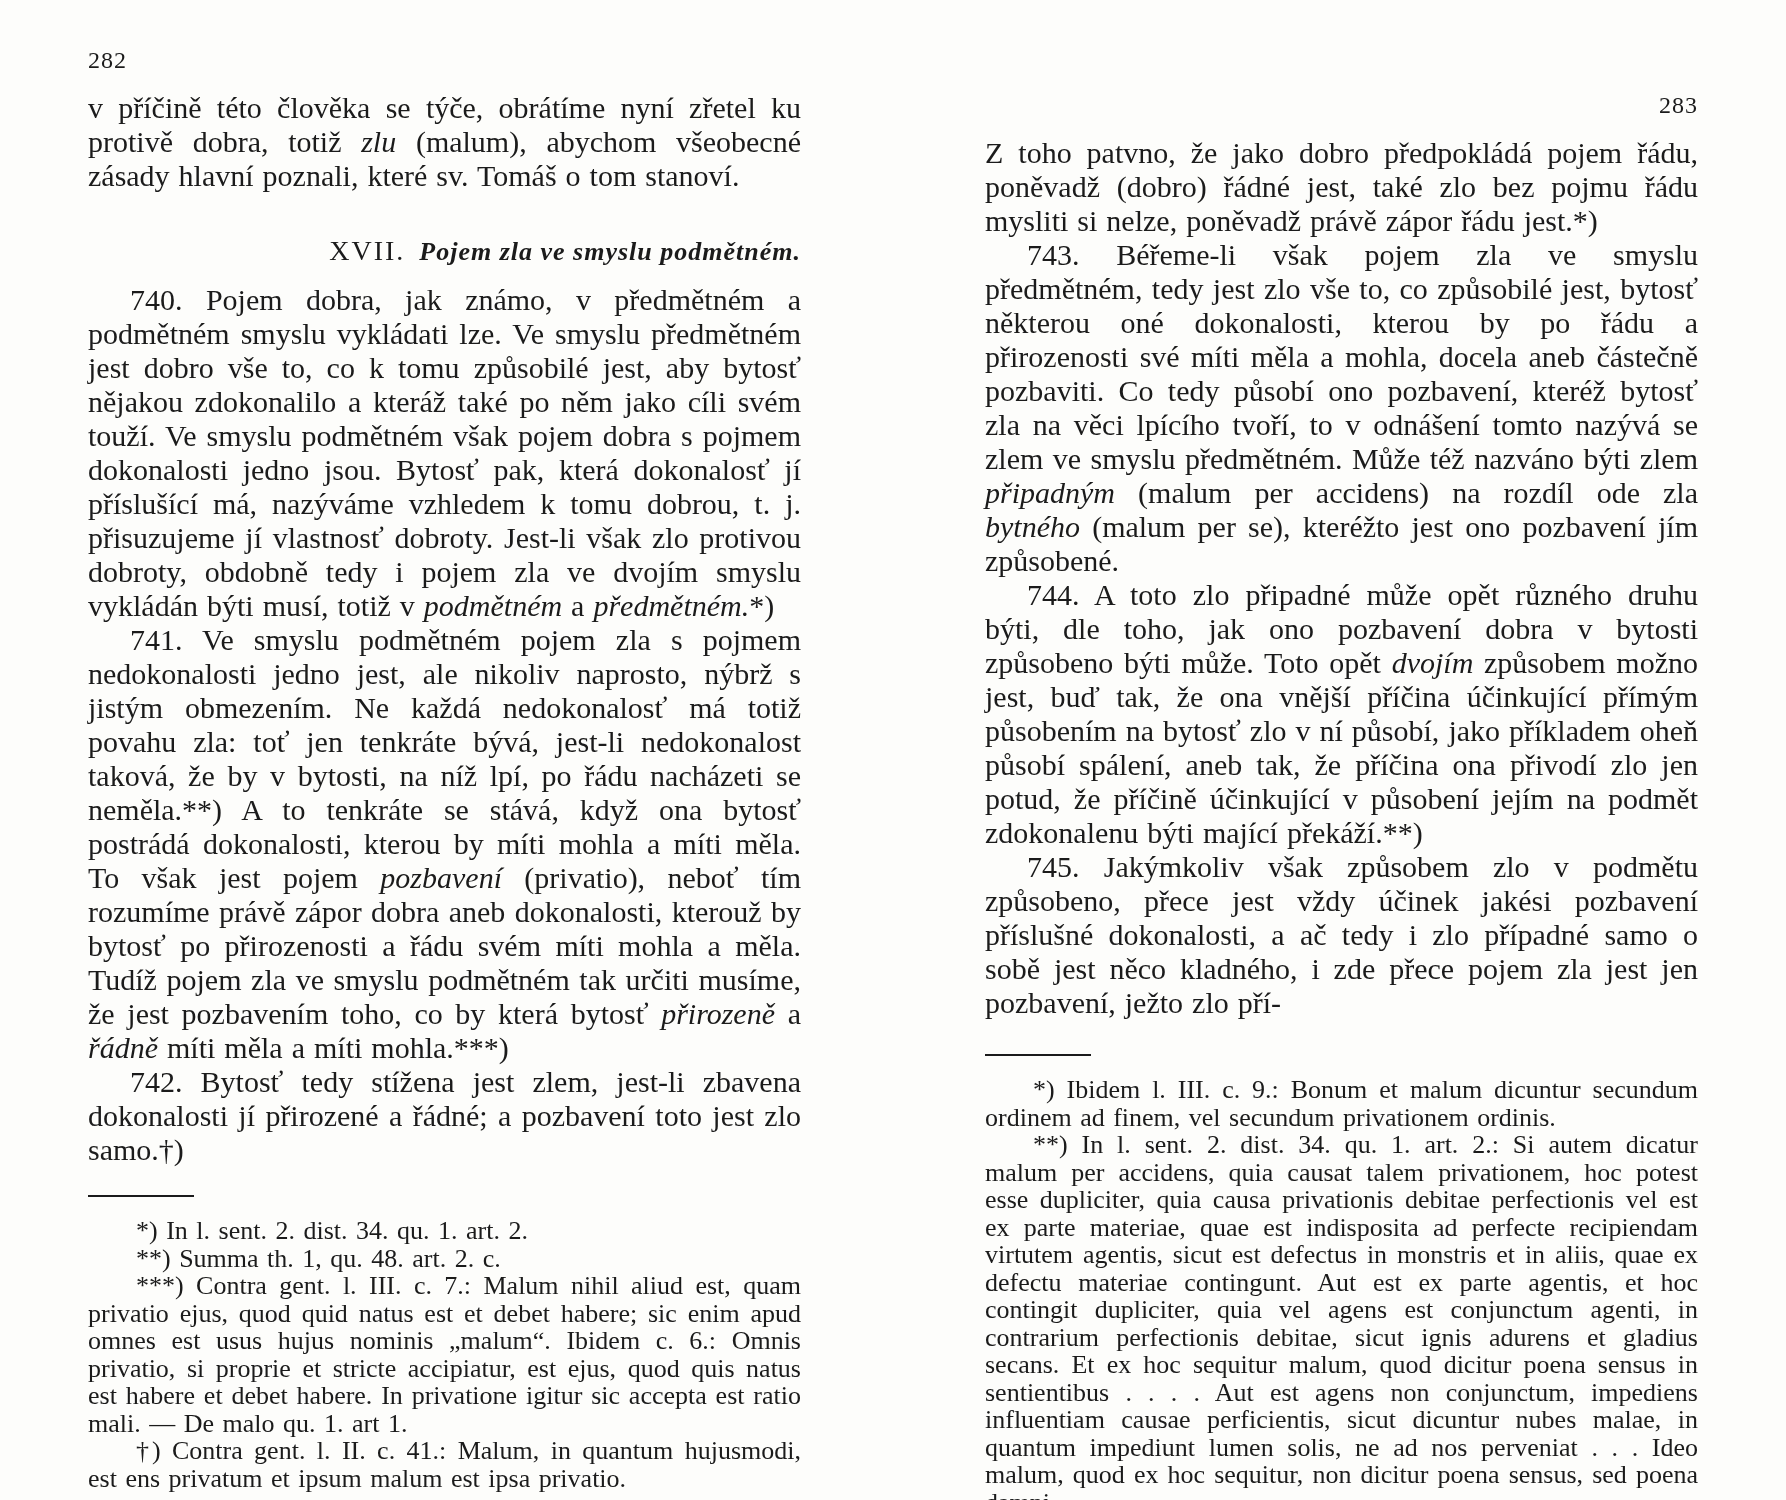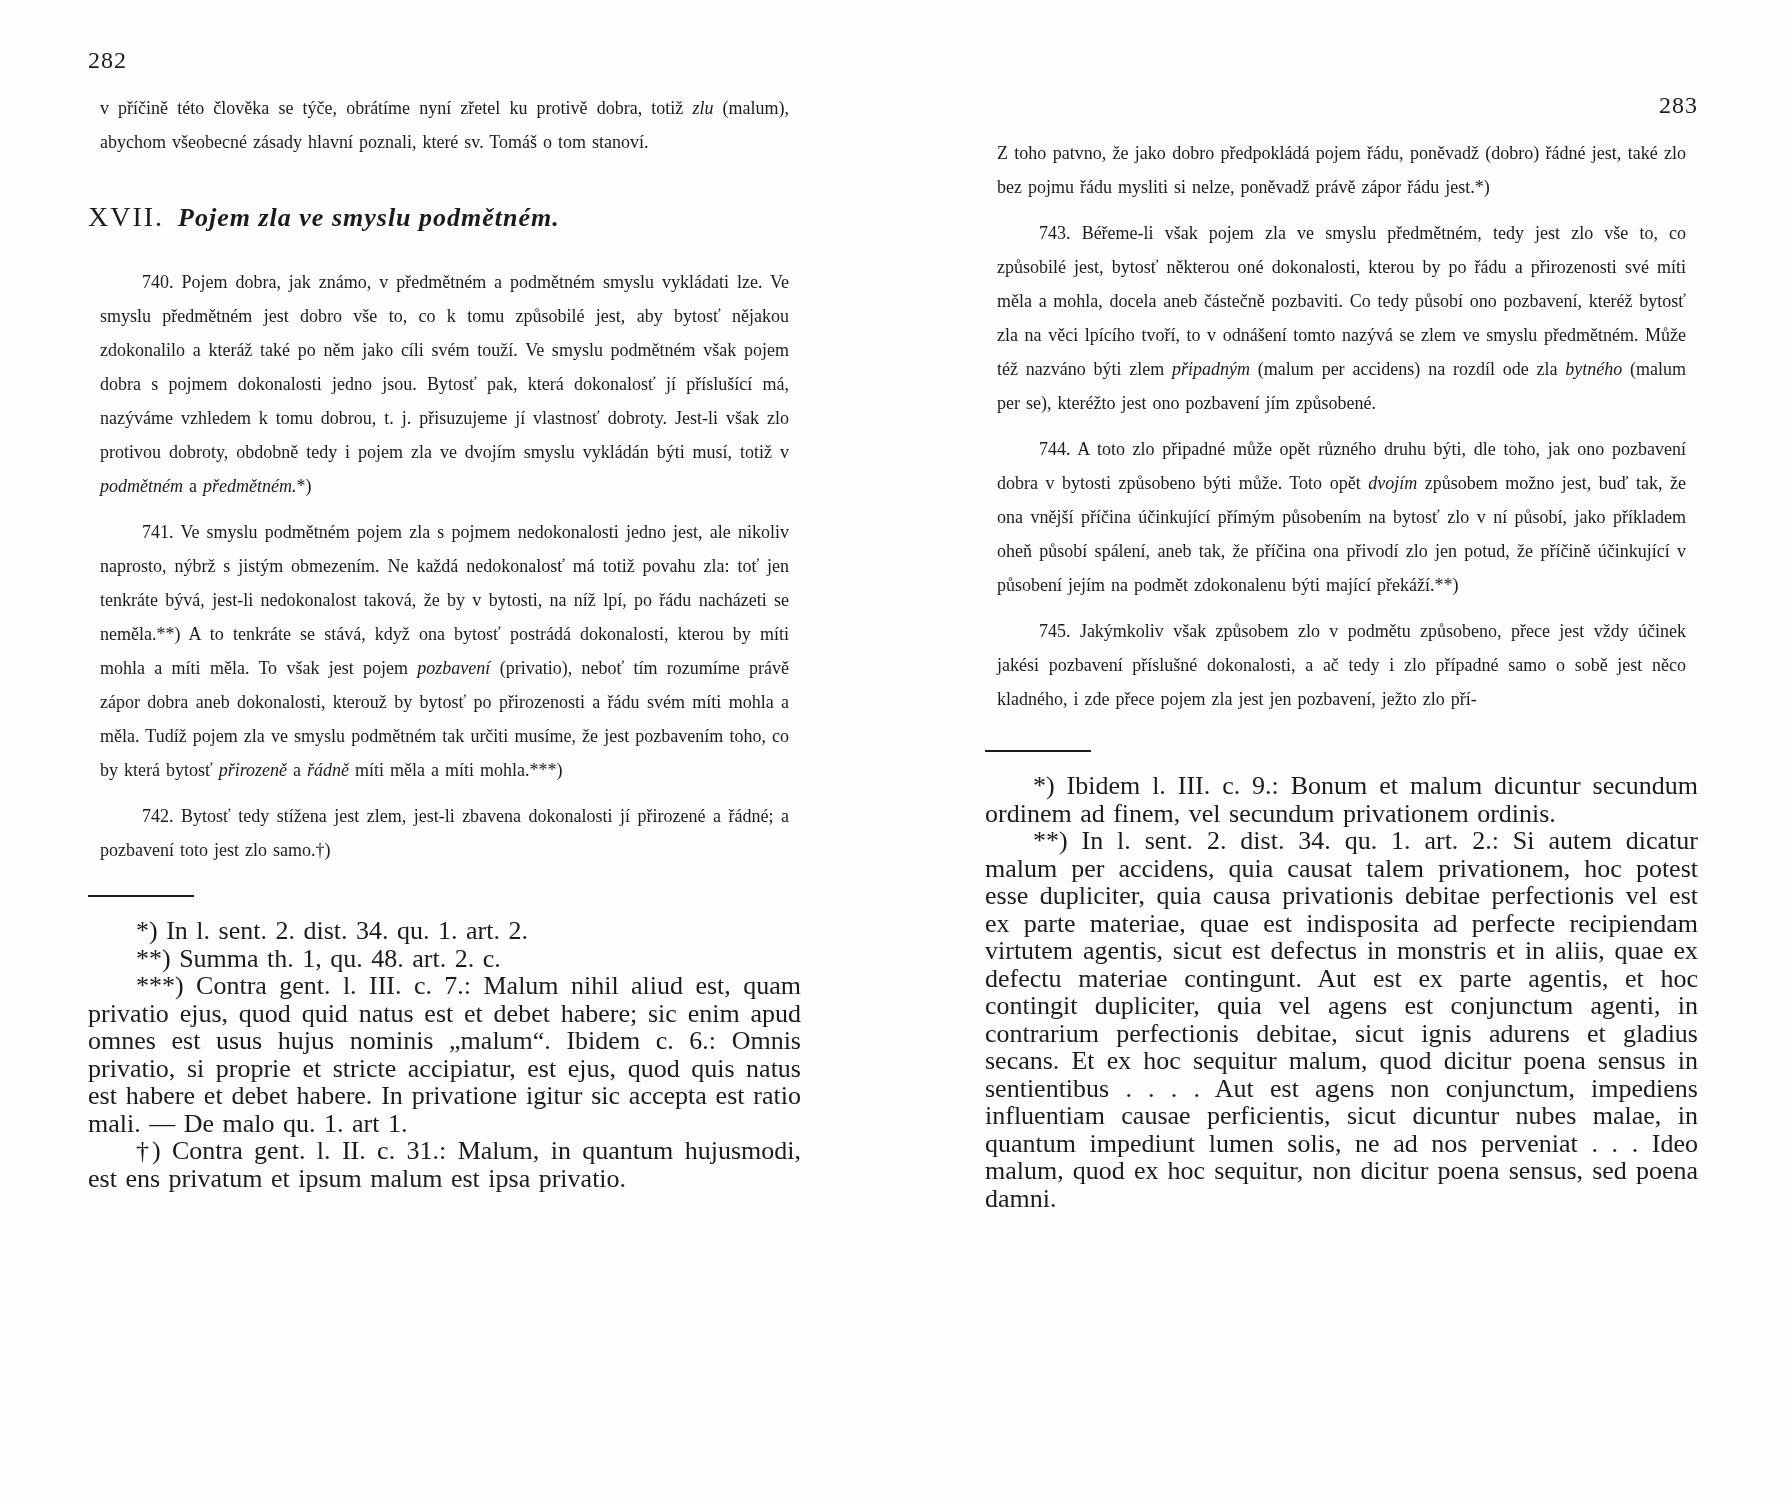--- a/index.html
+++ b/index.html
@@ -27,31 +27,31 @@
   .page-number {
     font-size: 24px;
     line-height: 26px;
     margin-bottom: 18px;
     letter-spacing: 1px;
   }
   .page-left  .page-number { text-align: left; }
   .page-right .page-number { text-align: right; }
 
   .body {
-    font-size: 18px;
+    font-size: 30px;
     line-height: 34px;
     text-align: justify;
-    margin: 12px;
+    margin: 0;
     word-spacing: 1.5px;
   }
   .indent { text-indent: 42px; }
 
   .heading {
-    margin: 42px 0 32px 0;
-    text-align: left;
+    margin: 42px 0 16px 0;
+    text-align: right;
     font-weight: normal;
     white-space: nowrap;
   }
   .heading .numeral {
     font-size: 28px;
     letter-spacing: 2px;
     margin-right: 14px;
   }
   .heading .script {
     font-size: 26px;
@@ -96,21 +96,21 @@
     <p class="body indent"><span>740. Pojem dobra, jak známo, v předmětném a podmětném smyslu vykládati lze. Ve smyslu předmětném jest dobro vše to, co k tomu způsobilé jest, aby bytosť nějakou zdokonalilo a kteráž také po něm jako cíli svém touží. Ve smyslu podmětném však pojem dobra s pojmem dokonalosti jedno jsou. Bytosť pak, která dokonalosť jí příslušící má, nazýváme vzhledem k tomu dobrou, t. j. přisuzujeme jí vlastnosť dobroty. Jest-li však zlo protivou dobroty, obdobně tedy i pojem zla ve dvojím smyslu vykládán býti musí, totiž v </span><i>podmětném</i><span> a </span><i>předmětném.</i><span>*)</span></p>
     <p class="body indent"><span>741. Ve smyslu podmětném pojem zla s pojmem nedokonalosti jedno jest, ale nikoliv naprosto, nýbrž s jistým obmezením. Ne každá nedokonalosť má totiž povahu zla: toť jen tenkráte bývá, jest-li nedokonalost taková, že by v bytosti, na níž lpí, po řádu nacházeti se neměla.**) A to tenkráte se stává, když ona bytosť postrádá dokonalosti, kterou by míti mohla a míti měla. To však jest pojem </span><i>pozbavení</i><span> (privatio), neboť tím rozumíme právě zápor dobra aneb dokonalosti, kterouž by bytosť po přirozenosti a řádu svém míti mohla a měla. Tudíž pojem zla ve smyslu podmětném tak určiti musíme, že jest pozbavením toho, co by která bytosť </span><i>přirozeně</i><span> a </span><i>řádně</i><span> míti měla a míti mohla.***)</span></p>
     <p class="body indent"><span>742. Bytosť tedy stížena jest zlem, jest-li zbavena dokonalosti jí přirozené a řádné; a pozbavení toto jest zlo samo.†)</span></p>
 
     <div class="footnote-rule"></div>
 
     <div class="footnotes">
       <p class="footnote"><span>*) In l. sent. 2. dist. 34. qu. 1. art. 2.</span></p>
       <p class="footnote"><span>**) Summa th. 1, qu. 48. art. 2. c.</span></p>
       <p class="footnote"><span>***) Contra gent. l. III. c. 7.: Malum nihil aliud est, quam privatio ejus, quod quid natus est et debet habere; sic enim apud omnes est usus hujus nominis „malum“. Ibidem c. 6.: Omnis privatio, si proprie et stricte accipiatur, est ejus, quod quis natus est habere et debet habere. In privatione igitur sic accepta est ratio mali. — De malo qu. 1. art 1.</span></p>
-      <p class="footnote"><span>†) Contra gent. l. II. c. 31.: Malum, in quantum hujusmodi, est ens privatum et ipsum malum est ipsa privatio.</span></p>
+      <p class="footnote"><span>†) Contra gent. l. II. c. 41.: Malum, in quantum hujusmodi, est ens privatum et ipsum malum est ipsa privatio.</span></p>
     </div>
   </div>
 
   <div class="page page-right">
     <div class="page-number">283</div>
 
     <p class="body"><span>Z toho patvno, že jako dobro předpokládá pojem řádu, poněvadž (dobro) řádné jest, také zlo bez pojmu řádu mysliti si nelze, poněvadž právě zápor řádu jest.*)</span></p>
 
 
     <p class="body indent"><span>743. Béřeme-li však pojem zla ve smyslu předmětném, tedy jest zlo vše to, co způsobilé jest, bytosť některou oné dokonalosti, kterou by po řádu a přirozenosti své míti měla a mohla, docela aneb částečně pozbaviti. Co tedy působí ono pozbavení, kteréž bytosť zla na věci lpícího tvoří, to v odnášení tomto nazývá se zlem ve smyslu předmětném. Může též nazváno býti zlem </span><i>připadným</i><span> (malum per accidens) na rozdíl ode zla </span><i>bytného</i><span> (malum per se), kteréžto jest ono pozbavení jím způsobené.</span></p>

